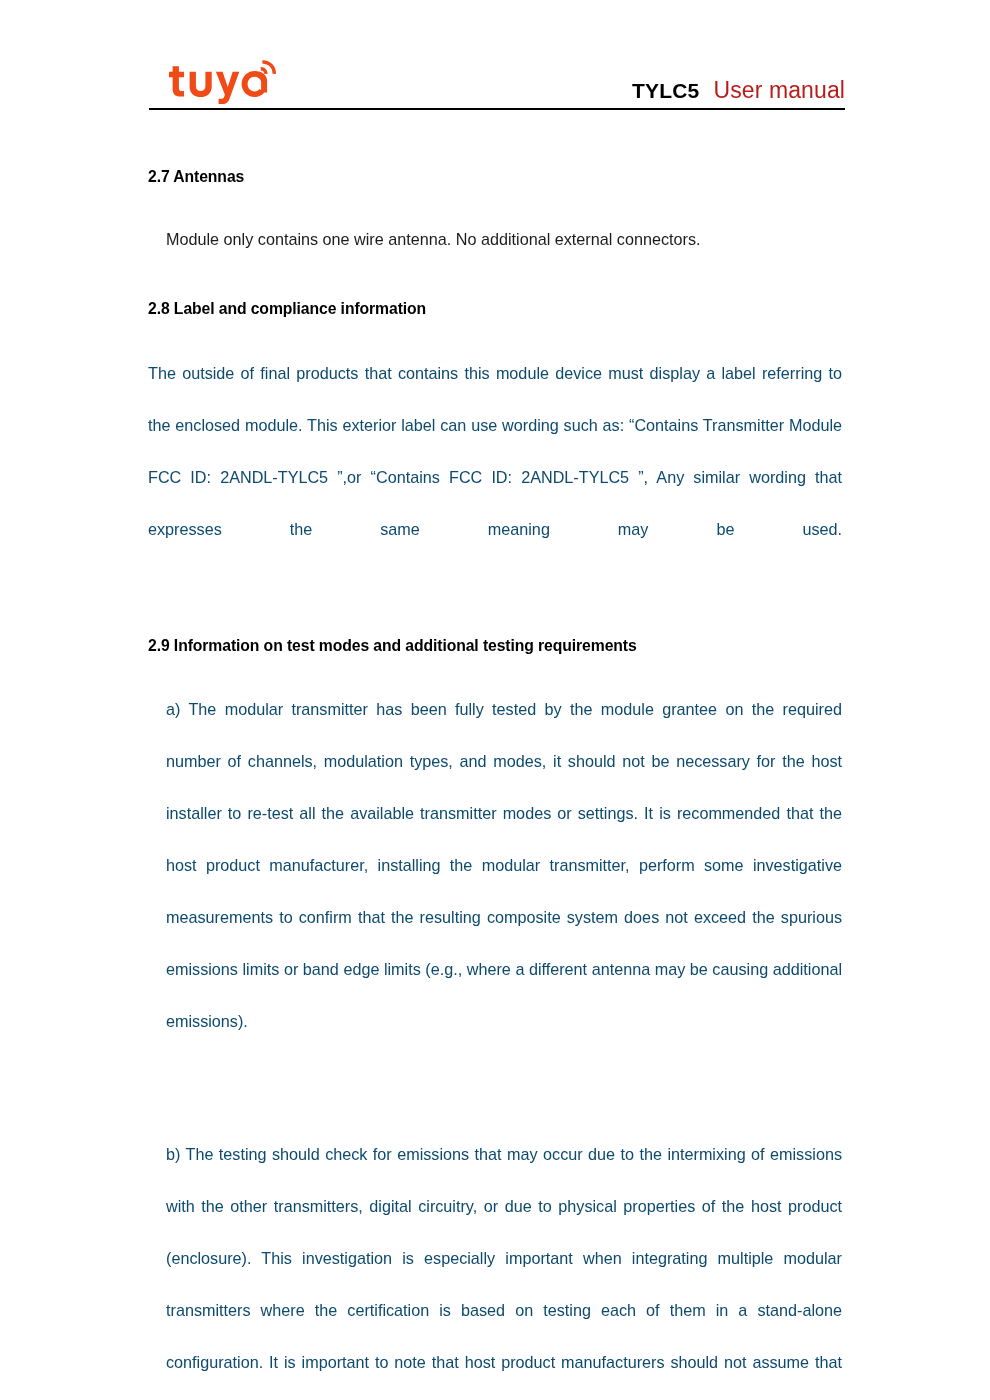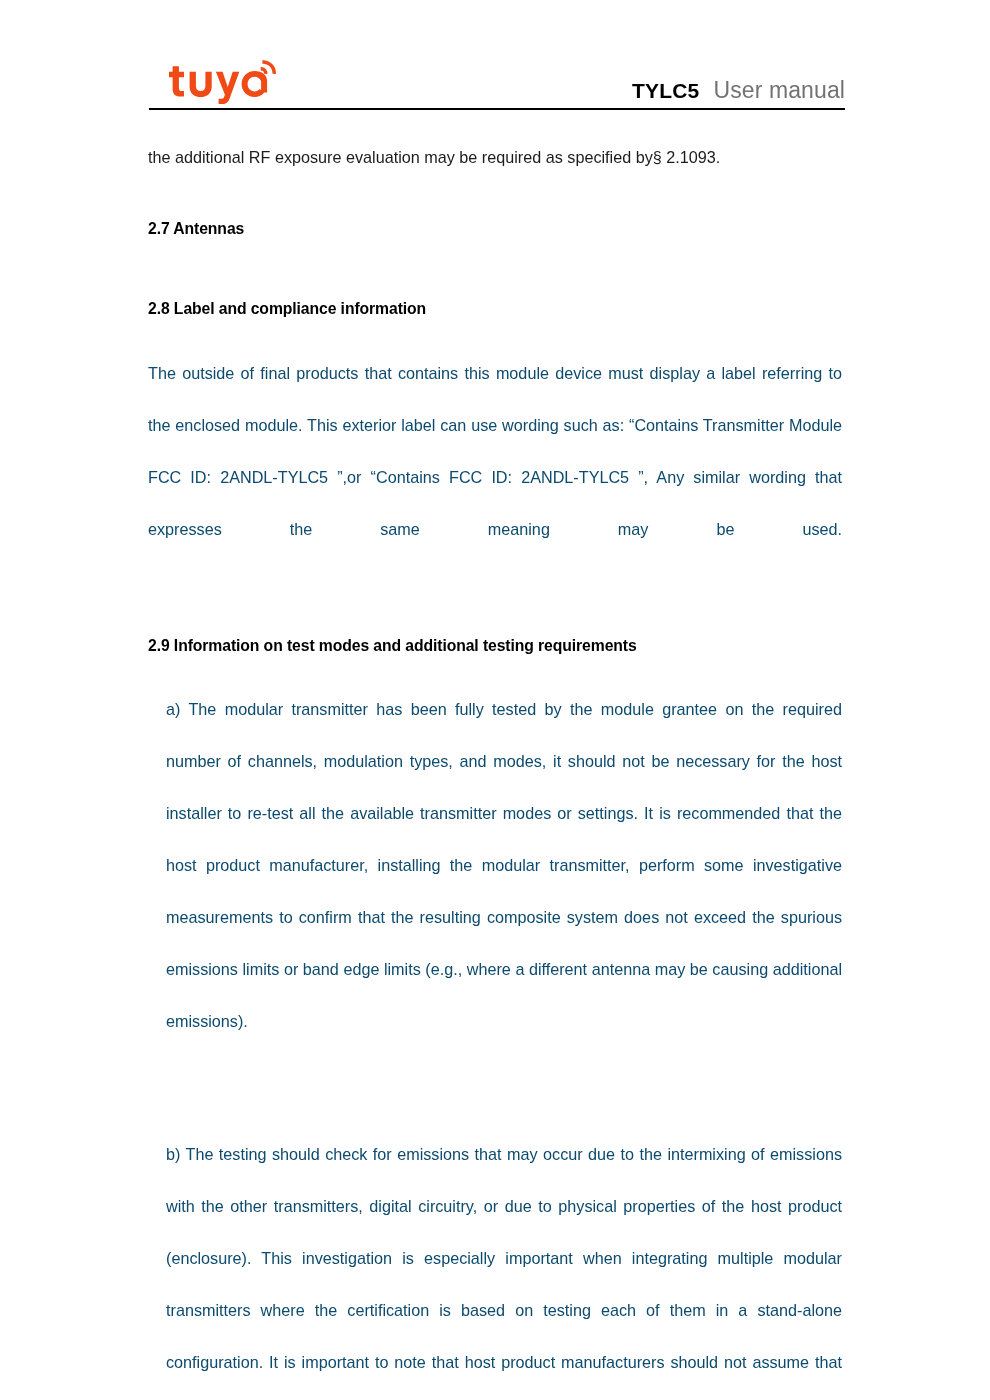--- a/index.html
+++ b/index.html
@@ -54,21 +54,21 @@
   .header-title .model {
     font-size: 21px;
     font-weight: bold;
     letter-spacing: 0.2px;
     color: #000;
   }
   .header-title .manual {
     font-size: 23px;
     font-weight: normal;
     letter-spacing: 0.1px;
-    color: #737373;
+    color: #b91c1c;
   }
 
   .header-rule {
     position: absolute;
     left: 149px;
     top: 108px;
     width: 696px;
     height: 2px;
     background: #000000;
   }
@@ -166,28 +166,28 @@
     <span class="header-title">
       <span class="model">TYLC5</span>
       <span class="manual">User manual</span>
     </span>
   </div>
 
   <div class="header-rule"></div>
 
   <div class="content">
 
-    <p class="block-plain">the additional RF exposure evaluation may be required as specified by§  2.1093.</p>
 
     <div class="sp-1"></div>
 
     <h2 class="heading">2.7 Antennas</h2>
 
     <div class="sp-2"></div>
 
+    <p class="block-plain indent">Module only contains one wire antenna. No additional external connectors.</p>
 
     <div class="sp-3"></div>
 
     <h2 class="heading">2.8 Label and compliance information</h2>
 
     <div class="sp-4"></div>
 
     <p class="block-justify">The outside of final products that contains this module device must display a label referring to the enclosed module. This exterior label can use wording such as: “Contains Transmitter Module FCC ID: 2ANDL-TYLC5 ”,or “Contains FCC ID: 2ANDL-TYLC5 ”, Any similar wording that expresses the same meaning may be used.</p>
 
     <div class="sp-5"></div>

